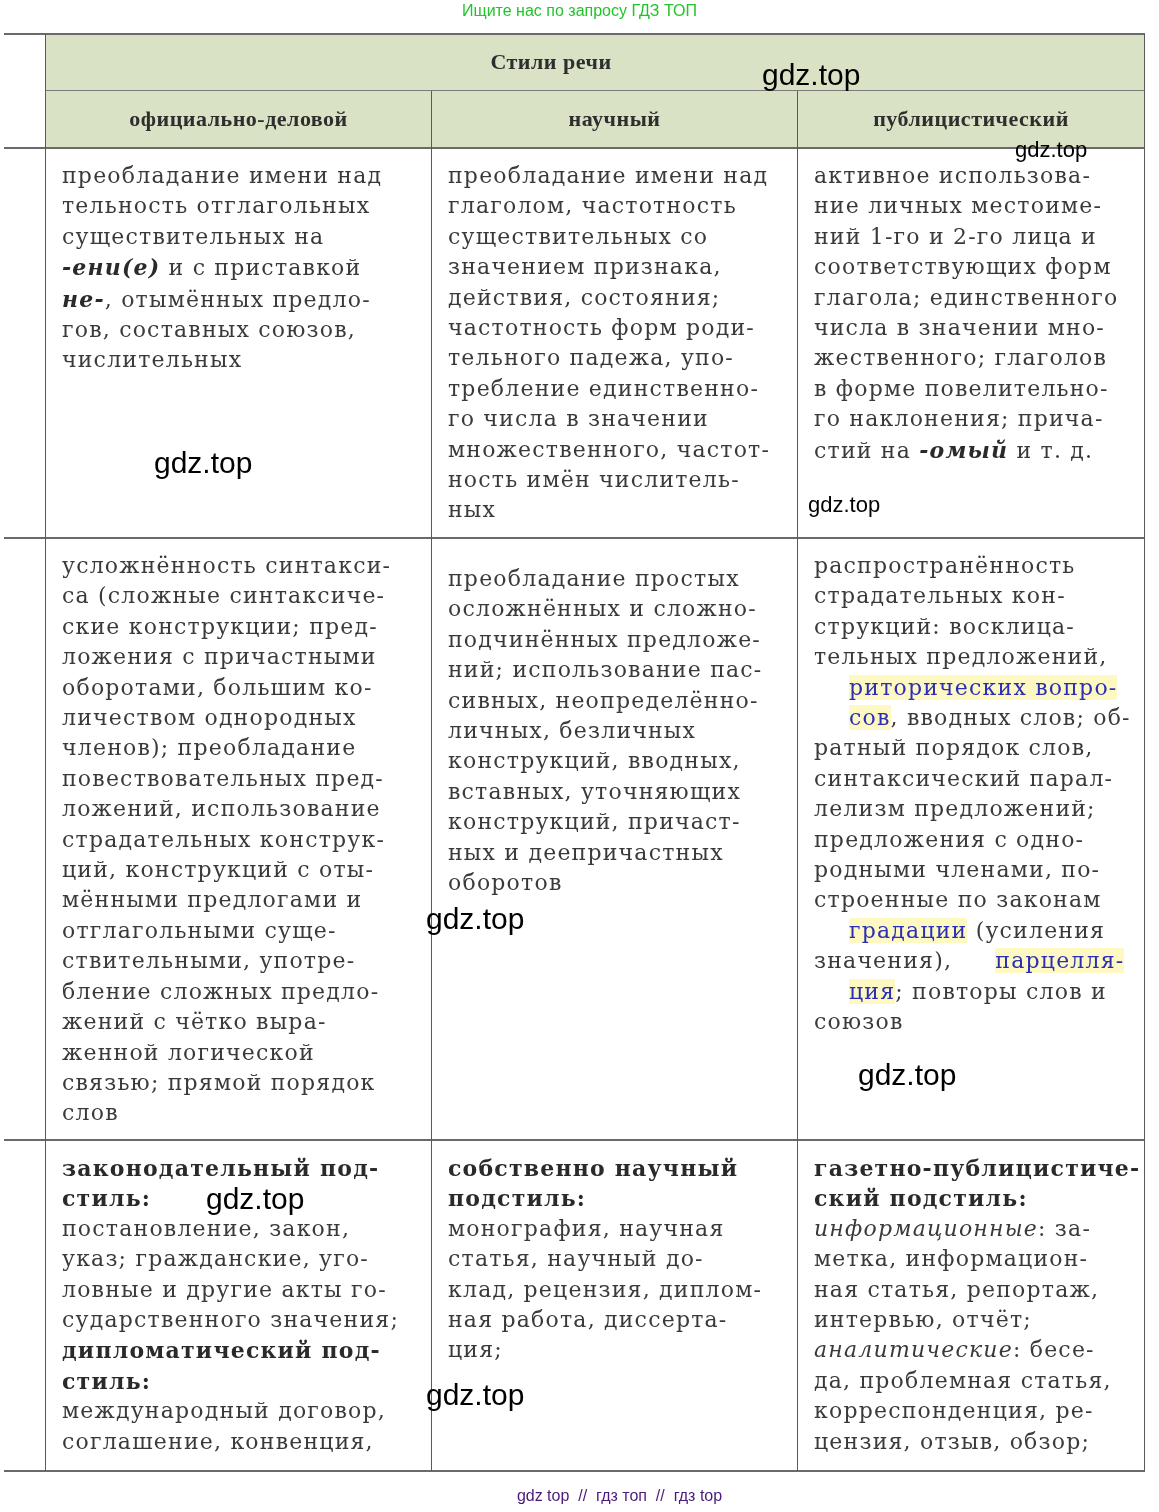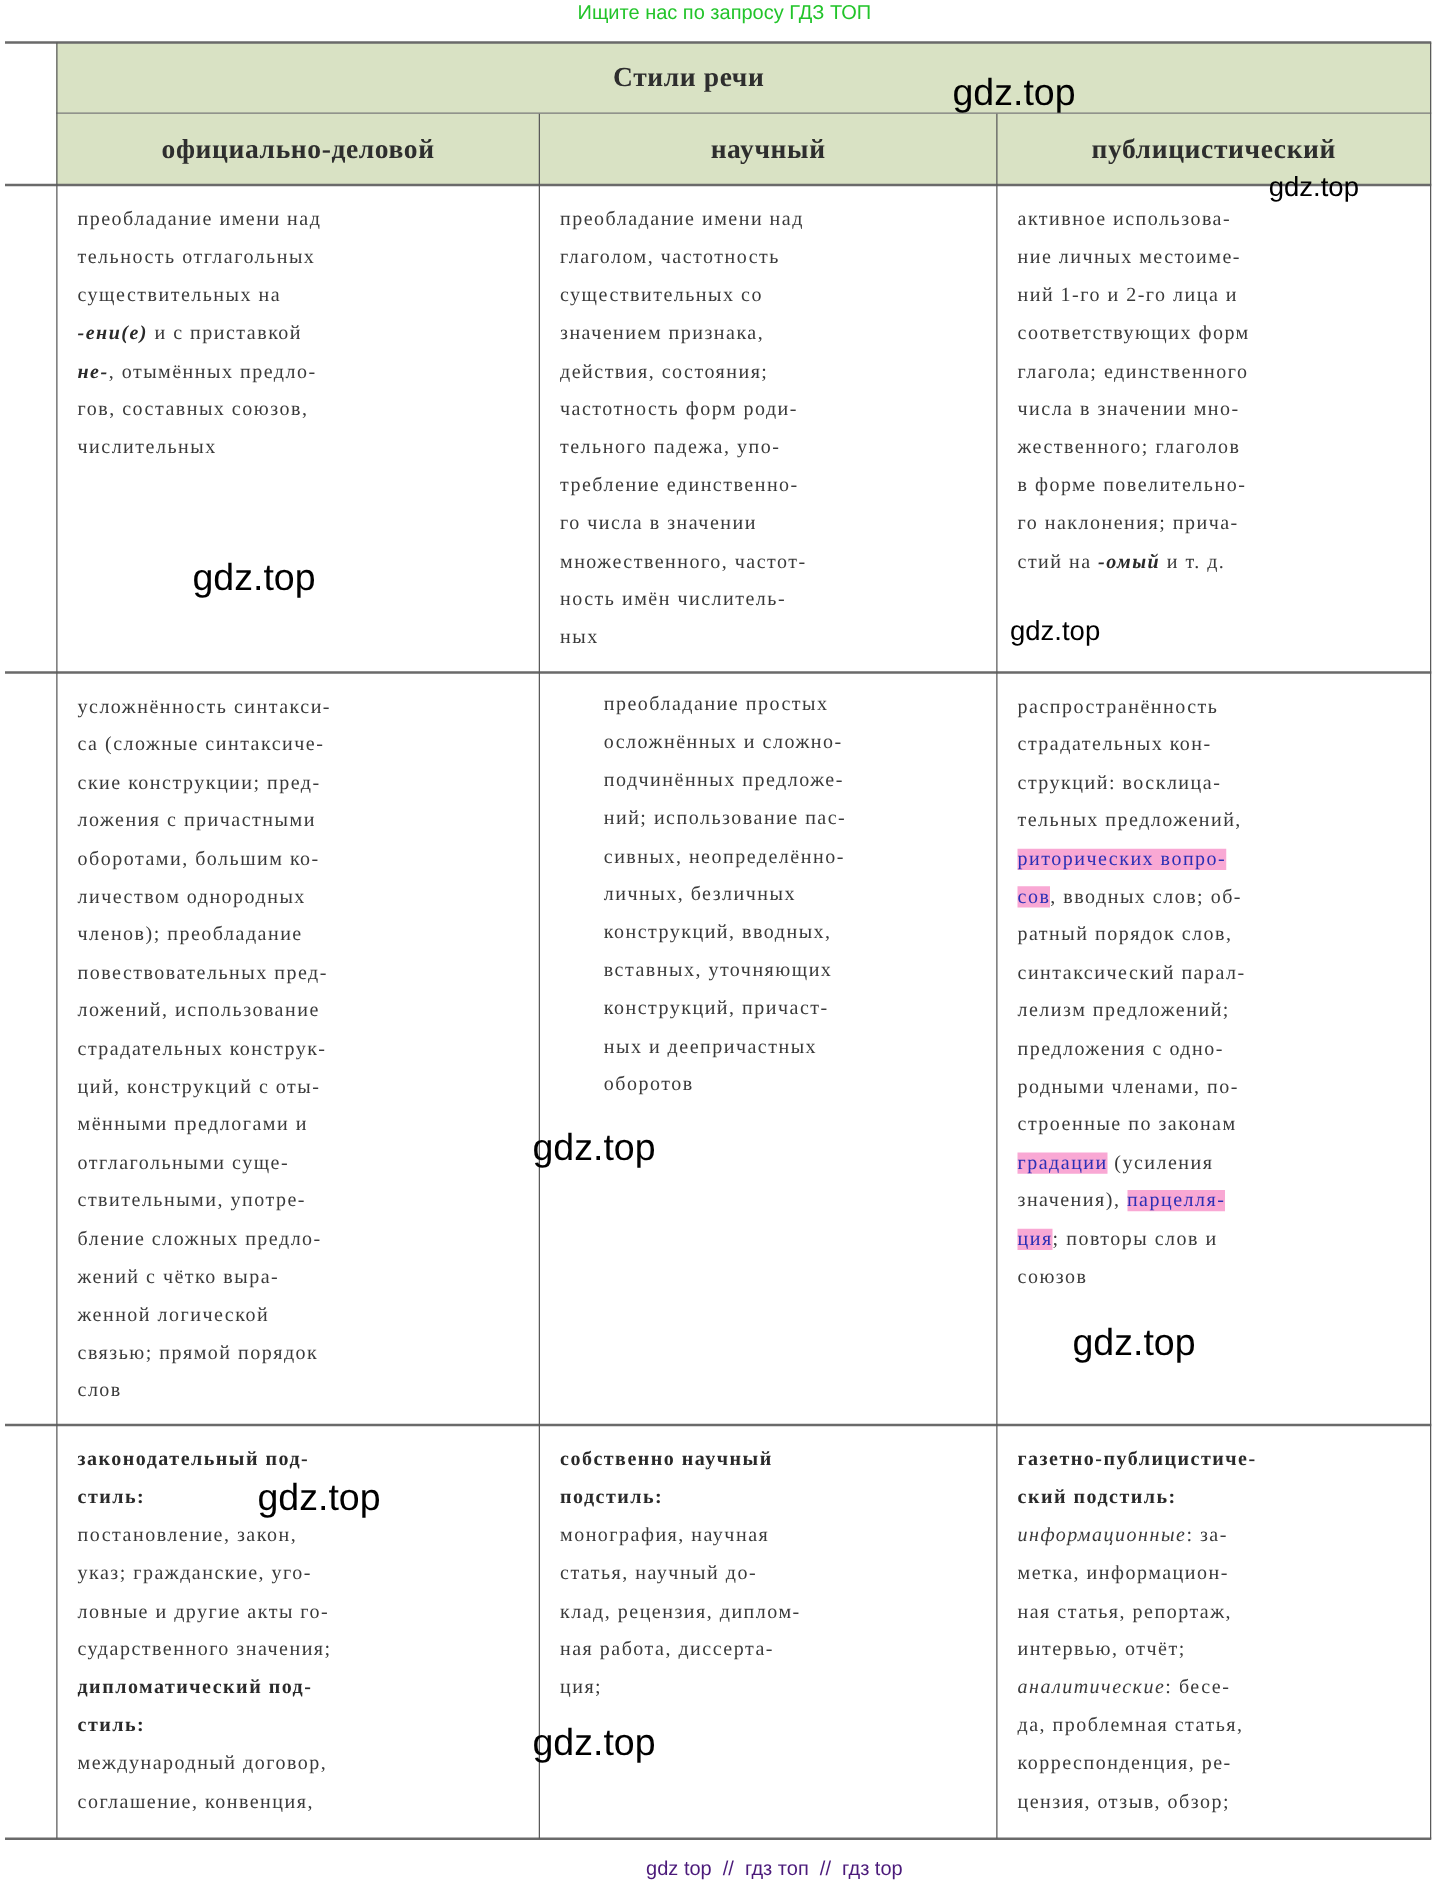--- a/index.html
+++ b/index.html
@@ -4,26 +4,26 @@
 <style>
   html, body { margin:0; padding:0; background:#ffffff; }
   body { width:1159px; height:1512px; position:relative; overflow:hidden; font-family:"DejaVu Serif", serif; }
   .top-banner { position:absolute; top:2px; left:0; width:1159px; text-align:center; font-family:"Liberation Sans", sans-serif; font-size:16px; color:#22c42a; }
   .footer { position:absolute; top:1487px; left:0; width:1159px; text-align:center; font-family:"Liberation Sans", sans-serif; font-size:16px; color:#4b1a7a;margin-left:40px; }
   .hline { position:absolute; left:4px; width:1141px; height:2px; background:#6a6a6a; }
   .vline { position:absolute; width:1px; background:#5a5a5a; }
   .hdr { position:absolute; background:#d9e2c4; }
   .hdr-title { position:absolute; left:45px; top:34px; width:1012px; height:56px; display:flex; align-items:center; justify-content:center; font-weight:bold; font-size:22px; color:#2e2e2e; font-family:"Liberation Serif", serif; letter-spacing:0.5px; }
   .col-hdr { position:absolute; top:91px; height:56px; display:flex; align-items:center; justify-content:center; font-weight:bold; font-size:22px; color:#2e2e2e; font-family:"Liberation Serif", serif; letter-spacing:0.5px; }
-  .cell { position:absolute; padding:0; font-size:16px; line-height:30.4px; color:#3a3a3a; letter-spacing:1.2px;font-family:Liberation Serif, serif; }
+  .cell { position:absolute; padding:0; font-size:22px; line-height:30.4px; color:#3a3a3a; letter-spacing:1.2px; }
   .cell .line { display:block; white-space:nowrap; }
   .b { font-weight:bold; color:#2a2a2a; }
   .i { font-style:italic; }
   .bi { font-weight:bold; font-style:italic; color:#2a2a2a; }
-  .link { color:#2a2fb5; background:#f9a8d4; }
+  .link { color:#2a2fb5; background:#fef9c3;margin-left:35px; }
   .wm { position:absolute; font-family:"Liberation Sans", sans-serif; color:#000; }
 </style>
 </head>
 <body>
 
 <div class="top-banner">Ищите нас по запросу ГДЗ ТОП</div>
 
 <div class="hdr" style="left:45px; top:34px; width:1100px; height:114px;"></div>
 
 <div class="hline" style="top:33px;"></div>
@@ -96,21 +96,21 @@
   <span class="line">мёнными предлогами и</span>
   <span class="line">отглагольными суще-</span>
   <span class="line">ствительными, употре-</span>
   <span class="line">бление сложных предло-</span>
   <span class="line">жений с чётко выра-</span>
   <span class="line">женной логической</span>
   <span class="line">связью; прямой порядок</span>
   <span class="line">слов</span>
 </div>
 
-<div class="cell" style="left:448px; top:549px;margin-left:35px;">
+<div class="cell" style="left:448px; top:564px;">
   <span class="line">преобладание простых</span>
   <span class="line">осложнённых и сложно-</span>
   <span class="line">подчинённых предложе-</span>
   <span class="line">ний; использование пас-</span>
   <span class="line">сивных, неопределённо-</span>
   <span class="line">личных, безличных</span>
   <span class="line">конструкций, вводных,</span>
   <span class="line">вставных, уточняющих</span>
   <span class="line">конструкций, причаст-</span>
   <span class="line">ных и деепричастных</span>

